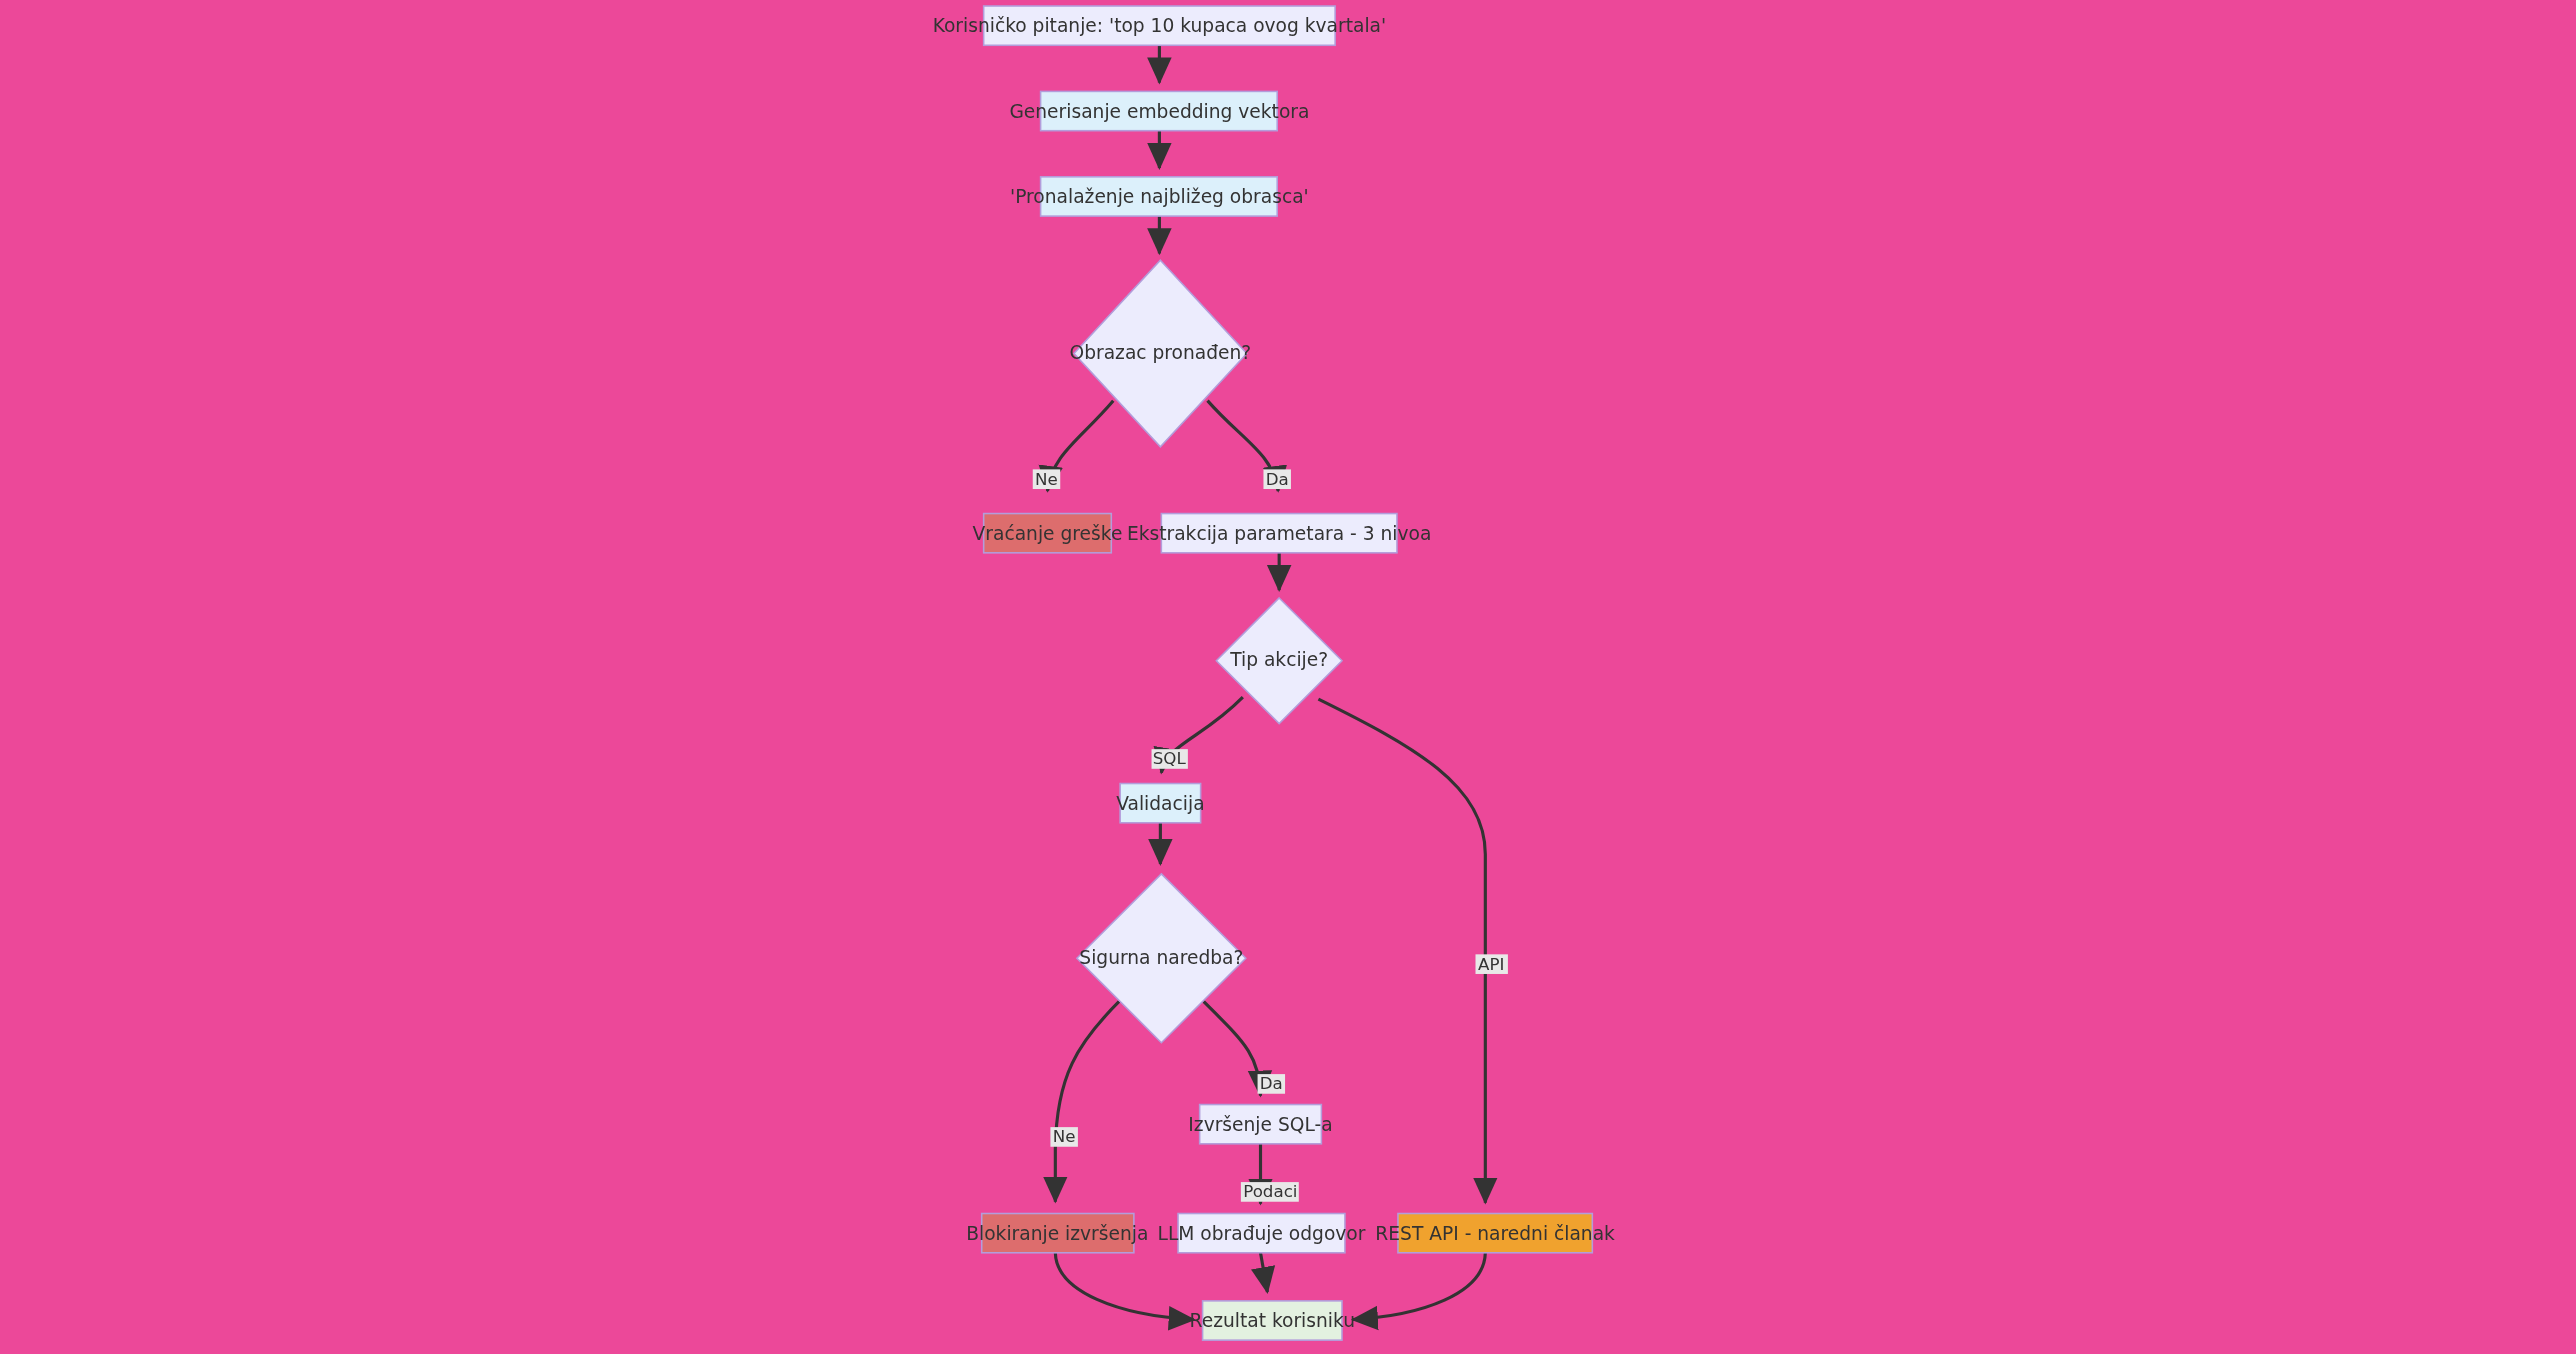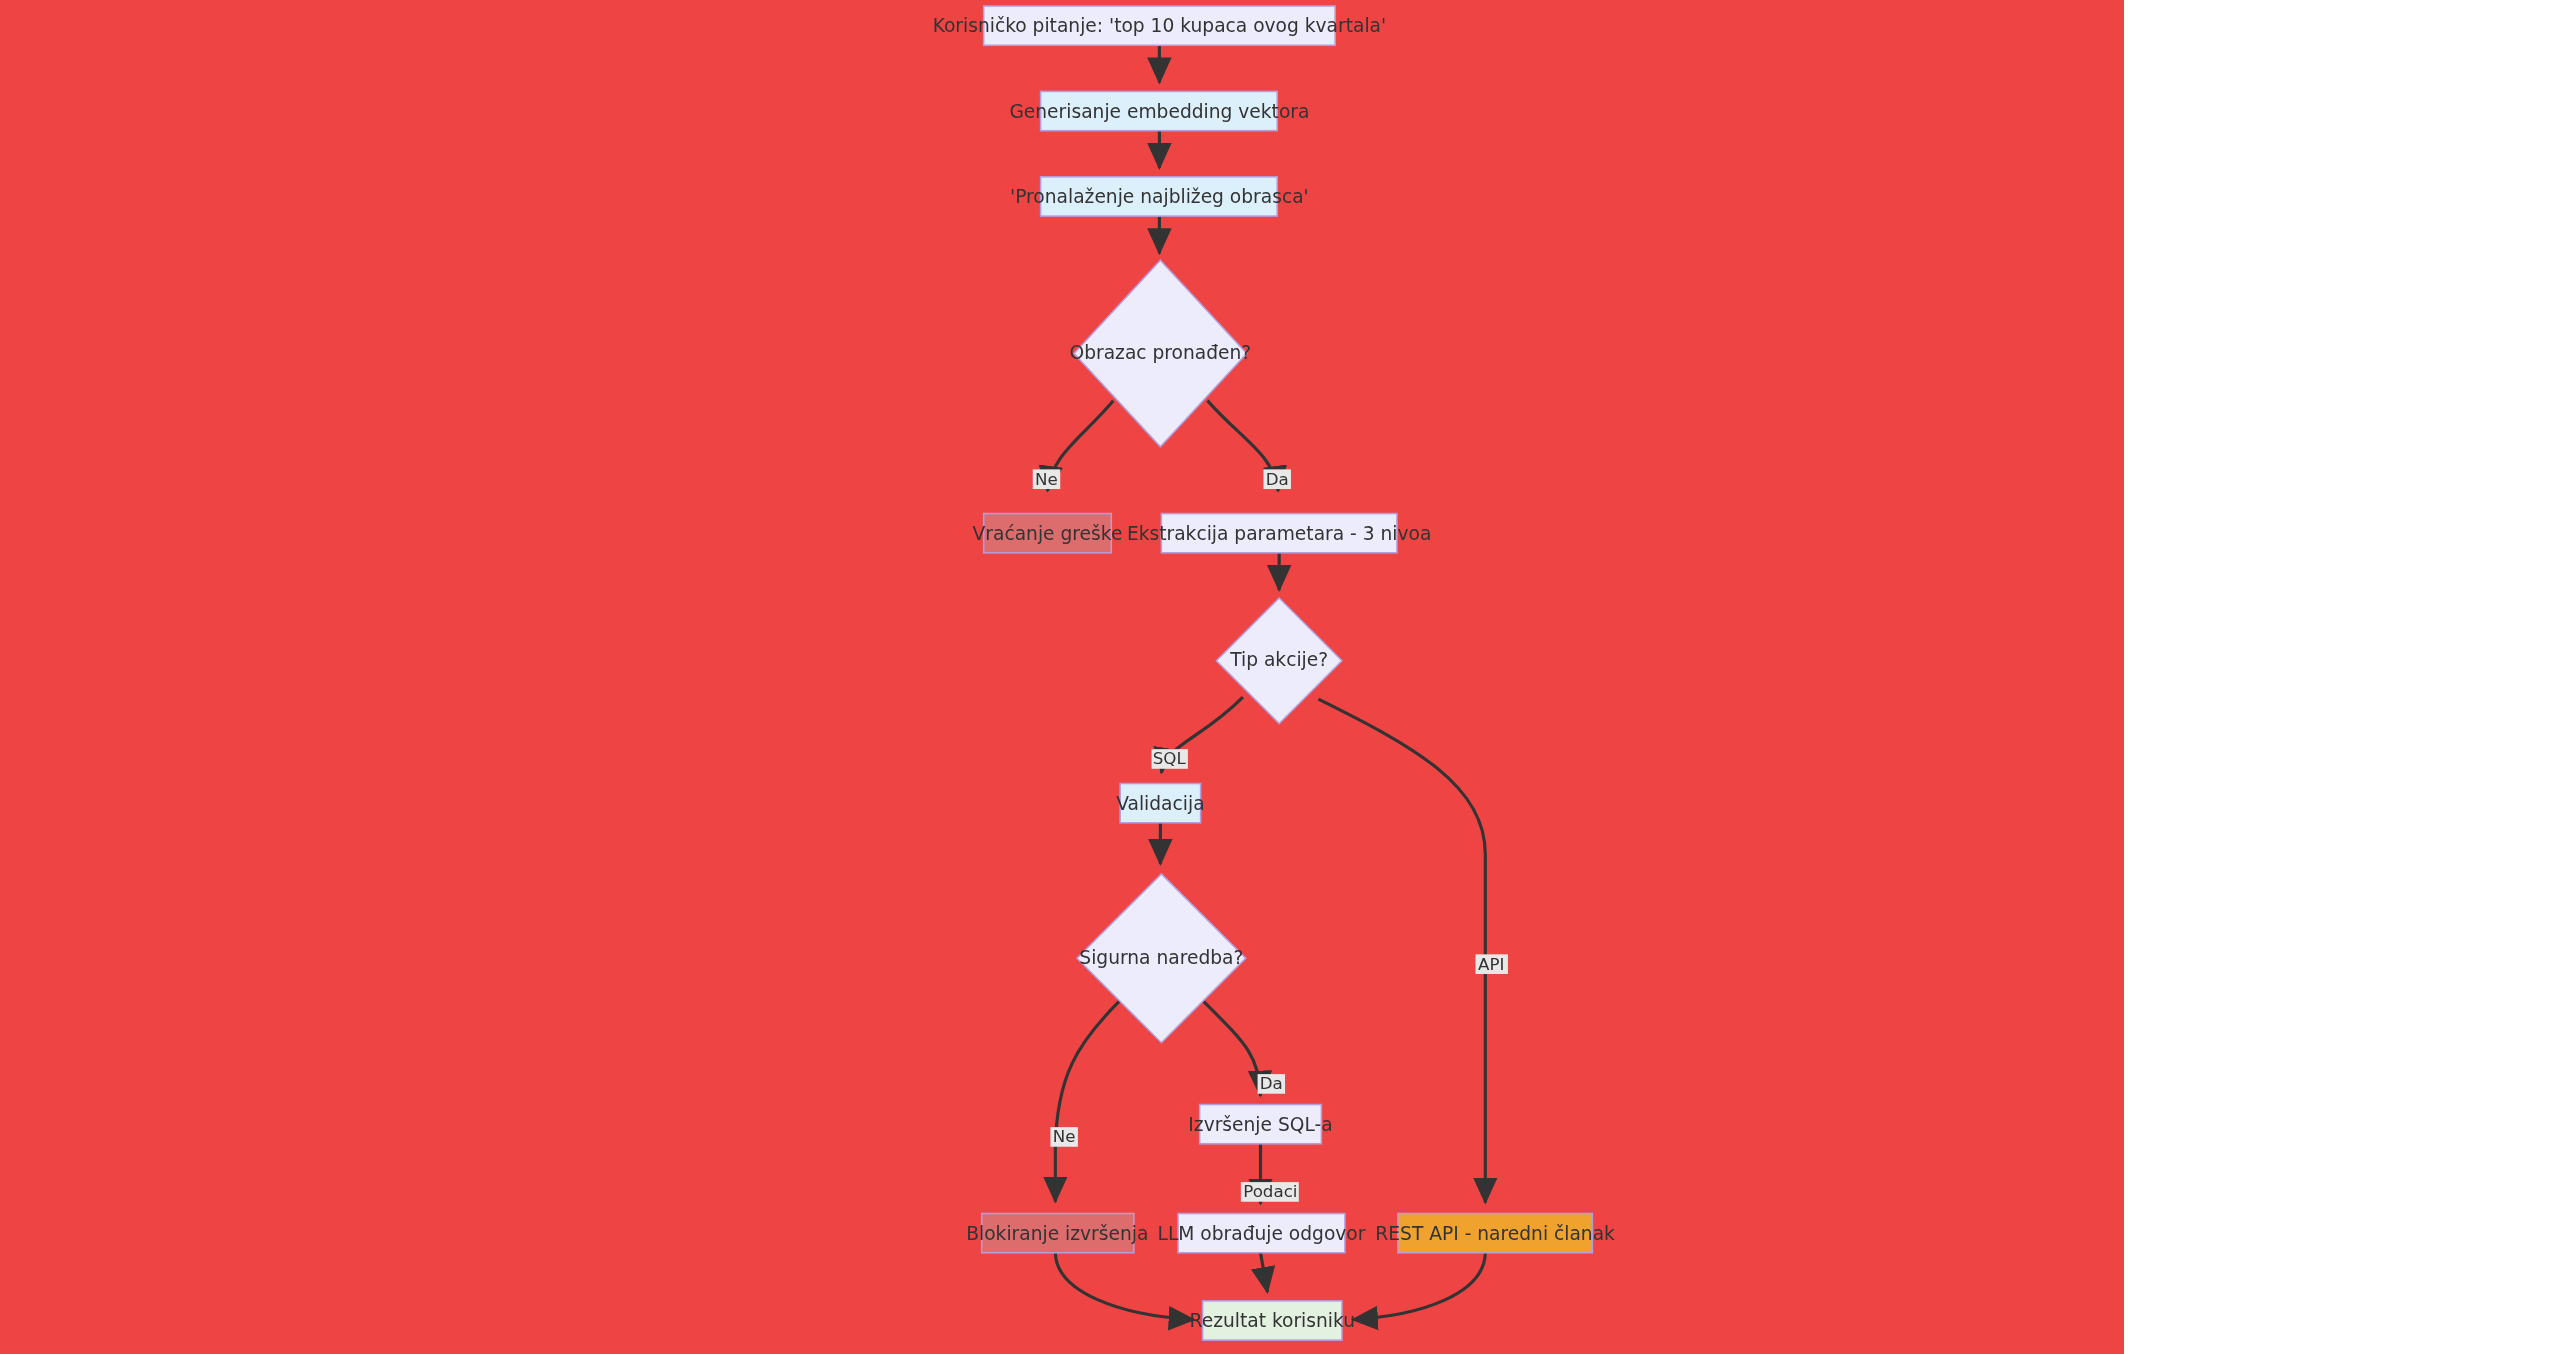--- a/index.html
+++ b/index.html
@@ -8,23 +8,23 @@
     background: #ffffff;
   }
   body {
     width: 2576px;
     height: 1355px;
     font-family: "DejaVu Sans", sans-serif;
     overflow: hidden;
   }
   #flowchart-root {
     position: relative;
-    width: 2124px;
+    width: 2576px;
     height: 1355px;
-    background: #ef4444;
+    background: #ec4899;
     text-align: center;
   }
   svg.flow-svg {
     position: absolute;
     top: 0;
     left: 0;
     width: 2576px;
     height: 1355px;
     display: block;
   }

